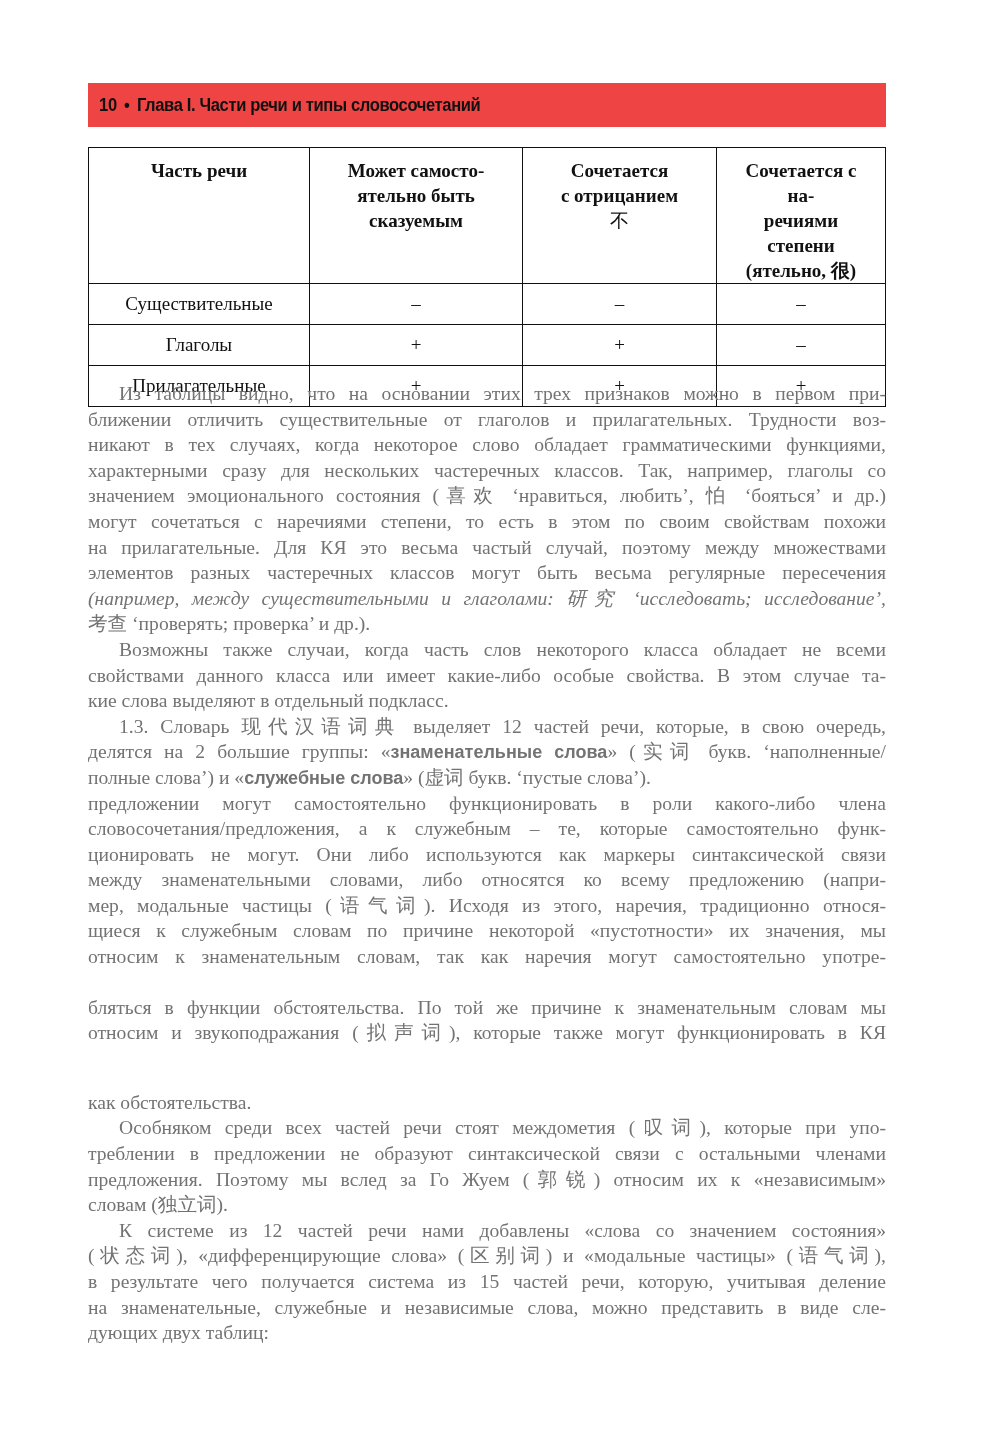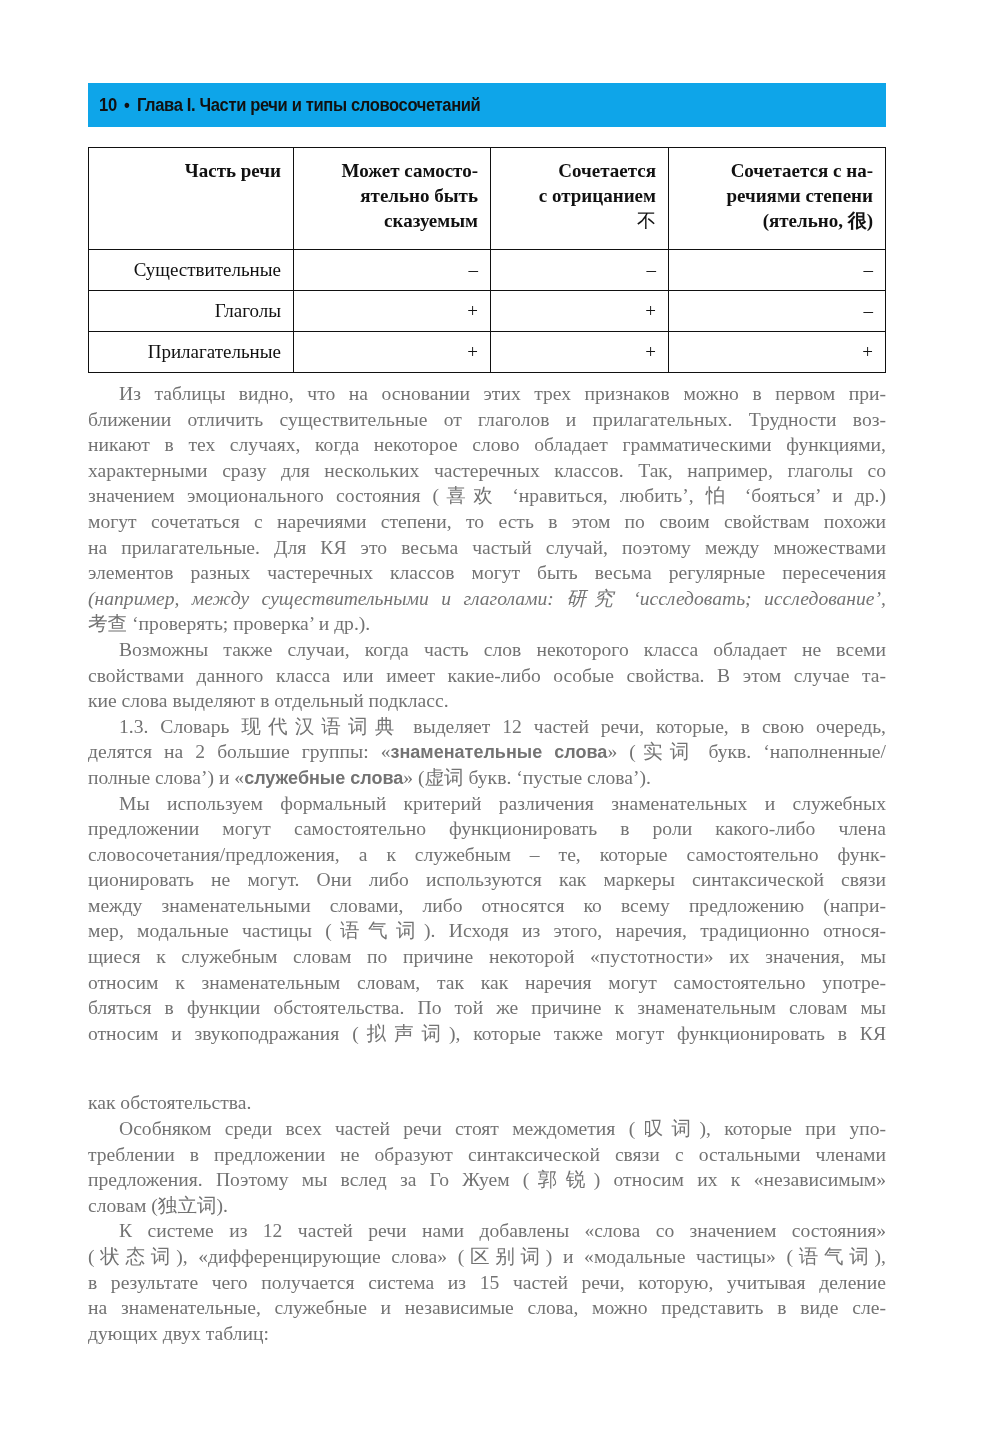--- a/index.html
+++ b/index.html
@@ -1,33 +1,33 @@
 <!DOCTYPE html>
 <html><head>
 <meta charset="utf-8">
 <style>
   html, body { margin: 0; padding: 0; background: #ffffff; }
   body { width: 986px; height: 1447px; position: relative; overflow: hidden; }
   .page { position: absolute; left: 88px; top: 0; width: 798px; }
   .header-bar {
     position: absolute; left: 0; top: 83px; width: 798px; height: 44px;
-    background: #0ea5e9;
+    background: #ef4444;
     font-family: "Liberation Sans", sans-serif; font-weight: bold;
     font-size: 18px; color: #111; line-height: 44px;
   }
   .header-bar .inner { padding-left: 12px; letter-spacing: -0.4px; transform: scaleX(0.92); transform-origin: left center; white-space: nowrap; }
   .header-bar .bullet { margin: 0 8px; }
   table.props {
     position: absolute; left: 0; top: 147px; width: 798px;
     border-collapse: collapse;
     font-family: "Liberation Serif", serif; font-size: 19px; color: #111;
   }
   table.props td, table.props th {
-    border: 1.5px solid #111; vertical-align: top; text-align: right;
-    padding: 0 12px;
+    border: 1.5px solid #111; vertical-align: top; text-align: center;
+    padding: 0 20px;
   }
   table.props th {
     font-weight: bold; height: 91px; padding-top: 10px; line-height: 25px;
   }
   table.props td { height: 38px; line-height: 40px; }
   .col1 { width: 180px; }
   .col2 { width: 172px; }
   .col3 { width: 153px; }
   .text {
     position: absolute; left: 0; top: 381px; width: 798px;
@@ -114,29 +114,28 @@
         <span class="line">Возможны также случаи, когда часть слов некоторого класса обладает не всеми</span>
         <span class="line" style="text-indent: 0px;">свойствами данного класса или имеет какие-либо особые свойства. В этом случае та-</span>
         <span class="line last" style="text-indent: 0px;">кие слова выделяют в отдельный подкласс.</span>
       </p>
     <p>
       <span class="line">1.3. Словарь 现代汉语词典 выделяет 12 частей речи, которые, в свою очередь,</span>
       <span class="line" style="text-indent:0"><span>делятся на 2 большие группы: «</span><b>знаменательные слова</b><span>» (实词 букв. ‘наполненные/</span></span>
       <span class="line last" style="text-indent:0"><span>полные слова’) и «</span><b>служебные слова</b><span>» (虚词 букв. ‘пустые слова’).</span></span>
     </p>
     <p>
-        <span class="line">Мы используем формальный критерий различения знаменательных и служебных</span>
         <span class="line" style="text-indent: 0px;">предложении могут самостоятельно функционировать в роли какого-либо члена</span>
         <span class="line" style="text-indent: 0px;">словосочетания/предложения, а к служебным – те, которые самостоятельно функ-</span>
         <span class="line" style="text-indent: 0px;">ционировать не могут. Они либо используются как маркеры синтаксической связи</span>
         <span class="line" style="text-indent: 0px;">между знаменательными словами, либо относятся ко всему предложению (напри-</span>
         <span class="line" style="text-indent: 0px;">мер, модальные частицы (语气词). Исходя из этого, наречия, традиционно относя-</span>
         <span class="line" style="text-indent: 0px;">щиеся к служебным словам по причине некоторой «пустотности» их значения, мы</span>
         <span class="line" style="text-indent: 0px;">относим к знаменательным словам, так как наречия могут самостоятельно употре-</span>
-        <span class="line" style="text-indent: 0px;">бляться в функции обстоятельства. По той же причине к знаменательным словам мы</span>
+        <span class="line" style="text-indent: 0px; margin-top: 25px;">бляться в функции обстоятельства. По той же причине к знаменательным словам мы</span>
         <span class="line" style="text-indent: 0px;">относим и звукоподражания (拟声词), которые также могут функционировать в КЯ</span>
         <span class="line last" style="text-indent: 0px; margin-top: 44px;">как обстоятельства.</span>
       </p>
     <p>
         <span class="line">Особняком среди всех частей речи стоят междометия (叹词), которые при упо-</span>
         <span class="line" style="text-indent: 0px;">треблении в предложении не образуют синтаксической связи с остальными членами</span>
         <span class="line" style="text-indent: 0px;">предложения. Поэтому мы вслед за Го Жуем (郭锐) относим их к «независимым»</span>
         <span class="line last" style="text-indent: 0px;">словам (独立词).</span>
       </p>
     <p>

